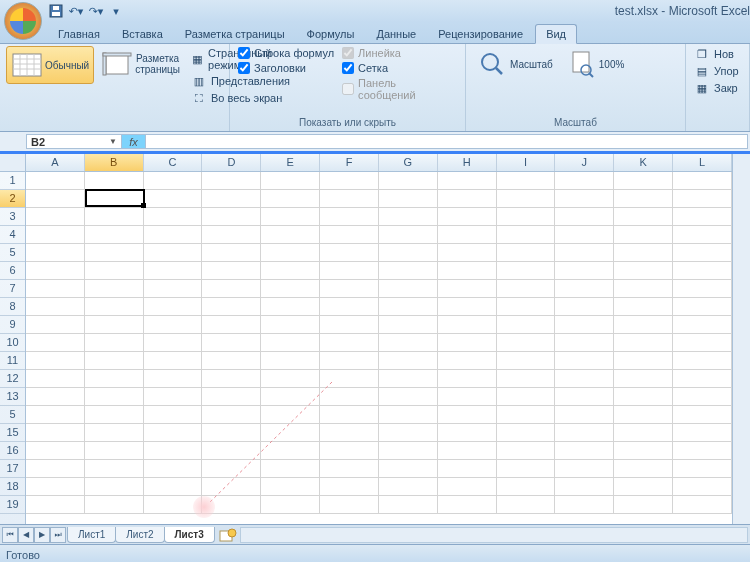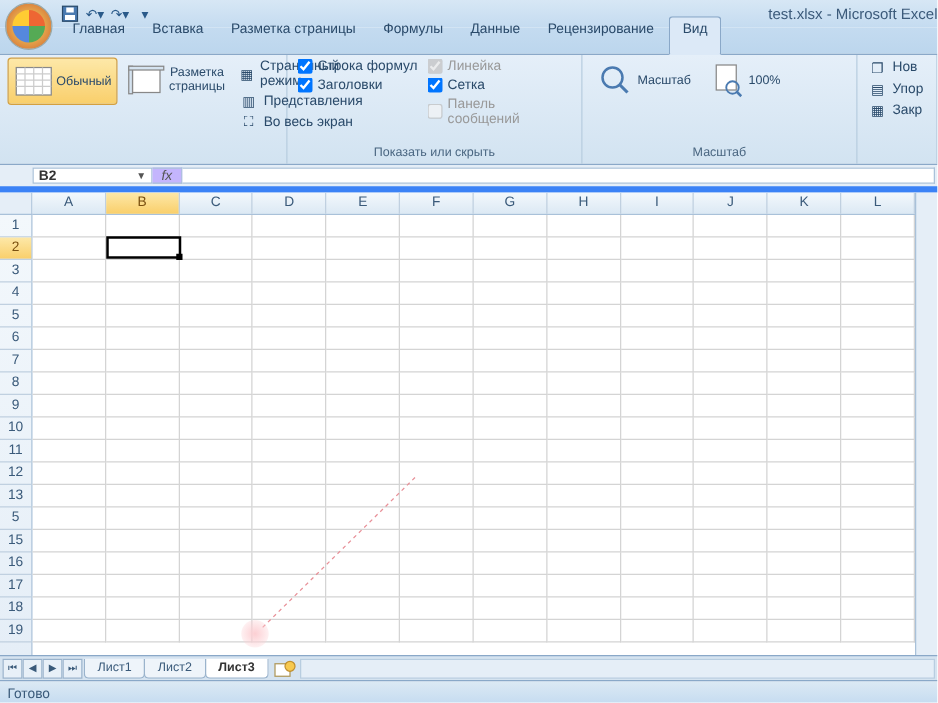--- a/index.html
+++ b/index.html
@@ -8,43 +8,43 @@
   
   .titlebar { height: 22px; background: linear-gradient(#d7e7f5,#c4dbf0); display: flex; align-items: center; }
   .office-btn { width: 38px; height: 38px; position: absolute; top: 2px; left: 4px; border-radius: 50%; background: radial-gradient(#fff,#e8b050 40%,#d06030); border: 1px solid #9aa; z-index: 10; }
   .office-btn::after { content:""; position:absolute; inset:5px; border-radius:50%; background: conic-gradient(#e63 0 25%, #5a5 0 50%, #58d 0 75%, #fc3 0); }
   .qat { margin-left: 48px; display: flex; gap: 4px; align-items: center; }
   .qat-btn { width: 16px; height: 16px; display:flex; align-items:center; justify-content:center; color:#2a5a8a; }
   .title-text { flex: 1; text-align: right; color: #3b5a7a; font-size: 12px; }
 
   
   .tabrow { height: 22px; background: linear-gradient(#c4dbf0,#bcd6ed); display: flex; align-items: flex-end; padding-left: 48px; gap: 2px; border-bottom: 1px solid #8aa8c8; }
-  .tab { padding: 3px 10px 14px; color: #2a4a6a; border-radius: 3px 3px 0 0; cursor: pointer; }
+  .tab { padding: 3px 10px 3px; color: #2a4a6a; border-radius: 3px 3px 0 0; cursor: pointer; }
   .tab.active { background: #dce9f7; border: 1px solid #8aa8c8; border-bottom: 1px solid #dce9f7; margin-bottom:-1px; }
 
   
   .ribbon { height: 88px; background: linear-gradient(#e5eff9,#d2e3f1); display: flex; border-bottom: 1px solid #8aa8c8; }
   .group { border-right: 1px solid #b8cde0; padding: 2px 6px; display: flex; flex-direction: column; }
   .group-body { flex: 1; display: flex; align-items: flex-start; gap: 4px; }
   .group-label { text-align: center; color: #4a6681; font-size: 10px; padding: 1px 0; }
   .bigbtn { display: flex; flex-direction: row; align-items: center; padding: 2px 4px; gap: 2px; cursor: pointer; border-radius: 3px; }
   .bigbtn.active { background: linear-gradient(#fde8a8,#f9cf6b); border:1px solid #d4a040; }
   .bigbtn .icon { width: 32px; height: 32px; display:flex; align-items:center; justify-content:center; }
   .bigbtn .lbl { font-size: 10px; color:#2a4a6a; text-align:center; line-height:1.1; }
   .smallbtn { display:flex; align-items:center; gap:4px; padding:1px 2px; color:#2a4a6a; cursor:pointer; font-size:11px; }
   .smallbtn .si { width:16px; height:14px; display:inline-flex; align-items:center; justify-content:center; }
   .chk { display:flex; align-items:center; gap:4px; padding:1px 2px; font-size:11px; color:#2a4a6a; }
   .chk input { width:12px; height:12px; }
   .vcol { display:flex; flex-direction:column; gap:1px; }
 
   
-  .nfbar { height: 22px; background: #e5eef7; border-bottom:5px solid #3b82f6; display:flex; align-items:stretch; }
+  .nfbar { height: 22px; background: #e5eef7; border-bottom:3px solid #3b82f6; display:flex; align-items:stretch; }
   .namebox { width: 96px; background:#fff; border:1px solid #a9c1d9; margin:2px 0 2px 26px; display:flex; align-items:center; padding:0 4px; font-weight:bold; color:#333; justify-content:space-between; }
   .namebox .dd { color:#555; font-size:8px; }
-  .fxbtn { width:24px; display:flex; align-items:center; justify-content:center; font-style:italic; color:#555; border:1px solid #a9c1d9; border-left:none; margin:2px 0; background:#c4b5fd; }
+  .fxbtn { width:24px; display:flex; align-items:center; justify-content:center; font-style:italic; color:#555; border:1px solid #a9c1d9; border-left:none; margin:2px 0; background:#7dd3fc; }
   .fbar { flex:1; background:#fff; border:1px solid #a9c1d9; border-left:none; margin:2px 2px 2px 0; }
 
   
   .gridwrap { position:relative; height: 370px; overflow:hidden; }
   .selall { position:absolute; top:0; left:0; width:26px; height:18px; background:#e5eef7; border-right:1px solid #a9c1d9; border-bottom:1px solid #a9c1d9; }
   .colhdrs { position:absolute; top:0; left:26px; right:18px; height:18px; display:flex; background:linear-gradient(#f3f8fc,#dce9f4); border-bottom:1px solid #a9c1d9; }
   .colhdr { width:60px; border-right:1px solid #c0d0e0; text-align:center; color:#3a5a7a; line-height:17px; cursor:pointer; }
   .colhdr.sel { background:linear-gradient(#fde8a8,#f9cf6b); color:#7a5010; }
   .rowhdrs { position:absolute; top:18px; left:0; width:26px; bottom:0; background:linear-gradient(#f3f8fc,#e5eef7); border-right:1px solid #a9c1d9; }
   .rowhdr { height:18px; border-bottom:1px solid #c0d0e0; text-align:center; color:#3a5a7a; line-height:17px; cursor:pointer; }

